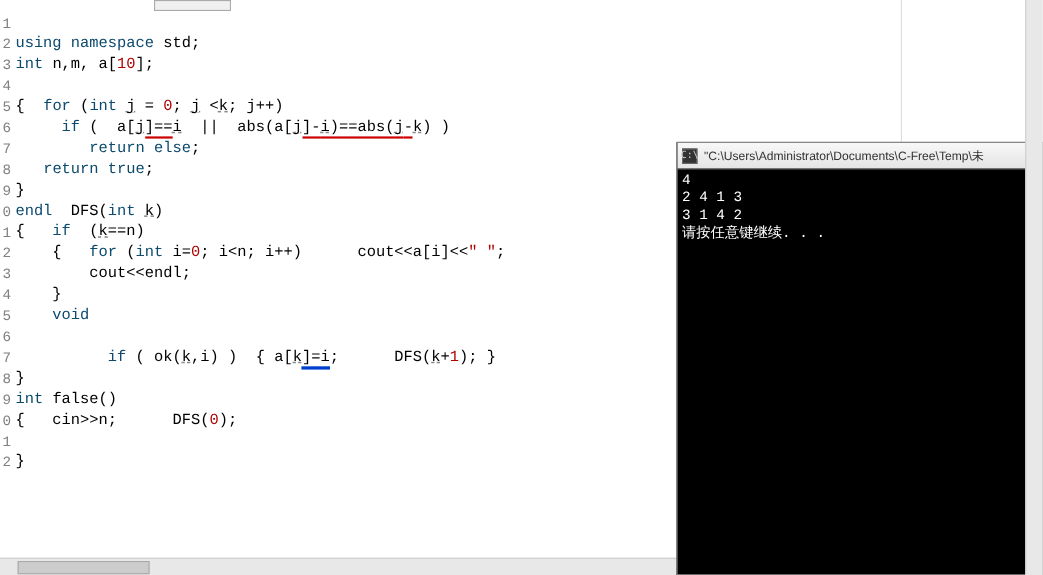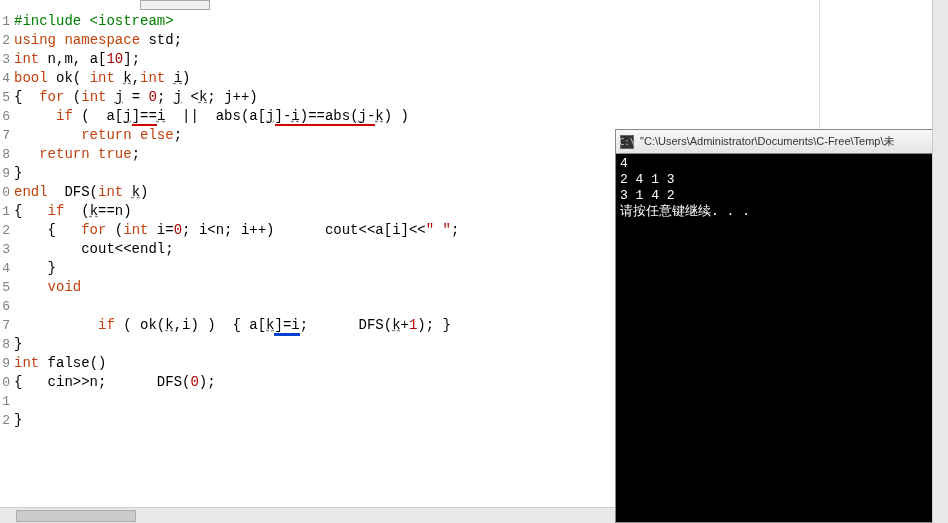--- a/index.html
+++ b/index.html
@@ -43,21 +43,21 @@
 }
 .gutter {
   width: 12px;
   text-align: right;
   color: #808080;
   font-size: 13px;
   padding-right: 2px;
 }
 .src { padding-left: 2px; }
 .green { color: #008000; }
-.blue { color: #c2410c; }
+.blue { color: #0c4a6e; }
 .black { color: #000; }
 .red { color: #b00000; margin-top: 24px; }
 .underline-red { border-bottom: 2px solid #c00; }
 .underline-blue { border-bottom: 3px solid #0040d0; }
 
 .console {
   position: absolute;
   left: 615px;
   top: 129px;
   width: 333px;
@@ -129,24 +129,24 @@
   text-decoration-style: dashed;
   text-decoration-color: #888;
 }
 </style>
 </head>
 <body>
 
 <div class="editor">
   <div class="toolbar-fragment"></div>
   <div class="code" id="code-area">
-      <div class="line"><div class="gutter">1</div><div class="src"><span class="green">#include &lt;iostream&gt;</span></div></div>
+      <div class="line"><div class="gutter">1</div></div>
       <div class="line"><div class="gutter">2</div><div class="src"><span class="blue">using</span><span class="black"> </span><span class="blue">namespace</span><span class="black"> std;</span></div></div>
       <div class="line"><div class="gutter">3</div><div class="src"><span class="blue">int</span><span class="black"> n,m, a[</span><span class="red">10</span><span class="black">];</span></div></div>
-      <div class="line"><div class="gutter">4</div><div class="src"><span class="blue">bool</span><span class="black"> ok( </span><span class="blue">int</span><span class="black"> </span><span class="black dashed">k</span><span class="black">,</span><span class="blue">int</span><span class="black"> </span><span class="black dashed">i</span><span class="black">)</span></div></div>
+      <div class="line"><div class="gutter">4</div></div>
       <div class="line"><div class="gutter">5</div><div class="src"><span class="black">{  </span><span class="blue">for</span><span class="black"> (</span><span class="blue">int</span><span class="black"> </span><span class="black dashed">j</span><span class="black"> = </span><span class="red">0</span><span class="black">; </span><span class="black dashed">j</span><span class="black"> &lt;</span><span class="black dashed">k</span><span class="black">; j++)</span></div></div>
       <div class="line"><div class="gutter">6</div><div class="src"><span class="black">     </span><span class="blue">if</span><span class="black"> (  a[</span><span class="black dashed">j</span><span class="black underline-red">]==</span><span class="black dashed">i</span><span class="black">  ||  abs(</span><span class="black">a[</span><span class="black dashed">j</span><span class="black underline-red">]-</span><span class="black dashed underline-red">i</span><span class="black underline-red">)==abs(</span><span class="black dashed underline-red">j</span><span class="black underline-red">-</span><span class="black dashed">k</span><span class="black">) )</span></div></div>
       <div class="line"><div class="gutter">7</div><div class="src"><span class="black">        </span><span class="blue">return</span><span class="black"> </span><span class="blue">else</span><span class="black">;</span></div></div>
       <div class="line"><div class="gutter">8</div><div class="src"><span class="black">   </span><span class="blue">return</span><span class="black"> </span><span class="blue">true</span><span class="black">;</span></div></div>
       <div class="line"><div class="gutter">9</div><div class="src"><span class="black">}</span></div></div>
       <div class="line"><div class="gutter">0</div><div class="src"><span class="blue">endl</span><span class="black">  DFS(</span><span class="blue">int</span><span class="black"> </span><span class="black dashed">k</span><span class="black">)</span></div></div>
       <div class="line"><div class="gutter">1</div><div class="src"><span class="black">{   </span><span class="blue">if</span><span class="black">  (</span><span class="black dashed">k</span><span class="black">==n)</span></div></div>
       <div class="line"><div class="gutter">2</div><div class="src"><span class="black">    {   </span><span class="blue">for</span><span class="black"> (</span><span class="blue">int</span><span class="black"> i=</span><span class="red">0</span><span class="black">; i&lt;n; i++)      cout&lt;&lt;a[i]&lt;&lt;</span><span class="red">" "</span><span class="black">;</span></div></div>
       <div class="line"><div class="gutter">3</div><div class="src"><span class="black">        cout&lt;&lt;endl;</span></div></div>
       <div class="line"><div class="gutter">4</div><div class="src"><span class="black">    }</span></div></div>

